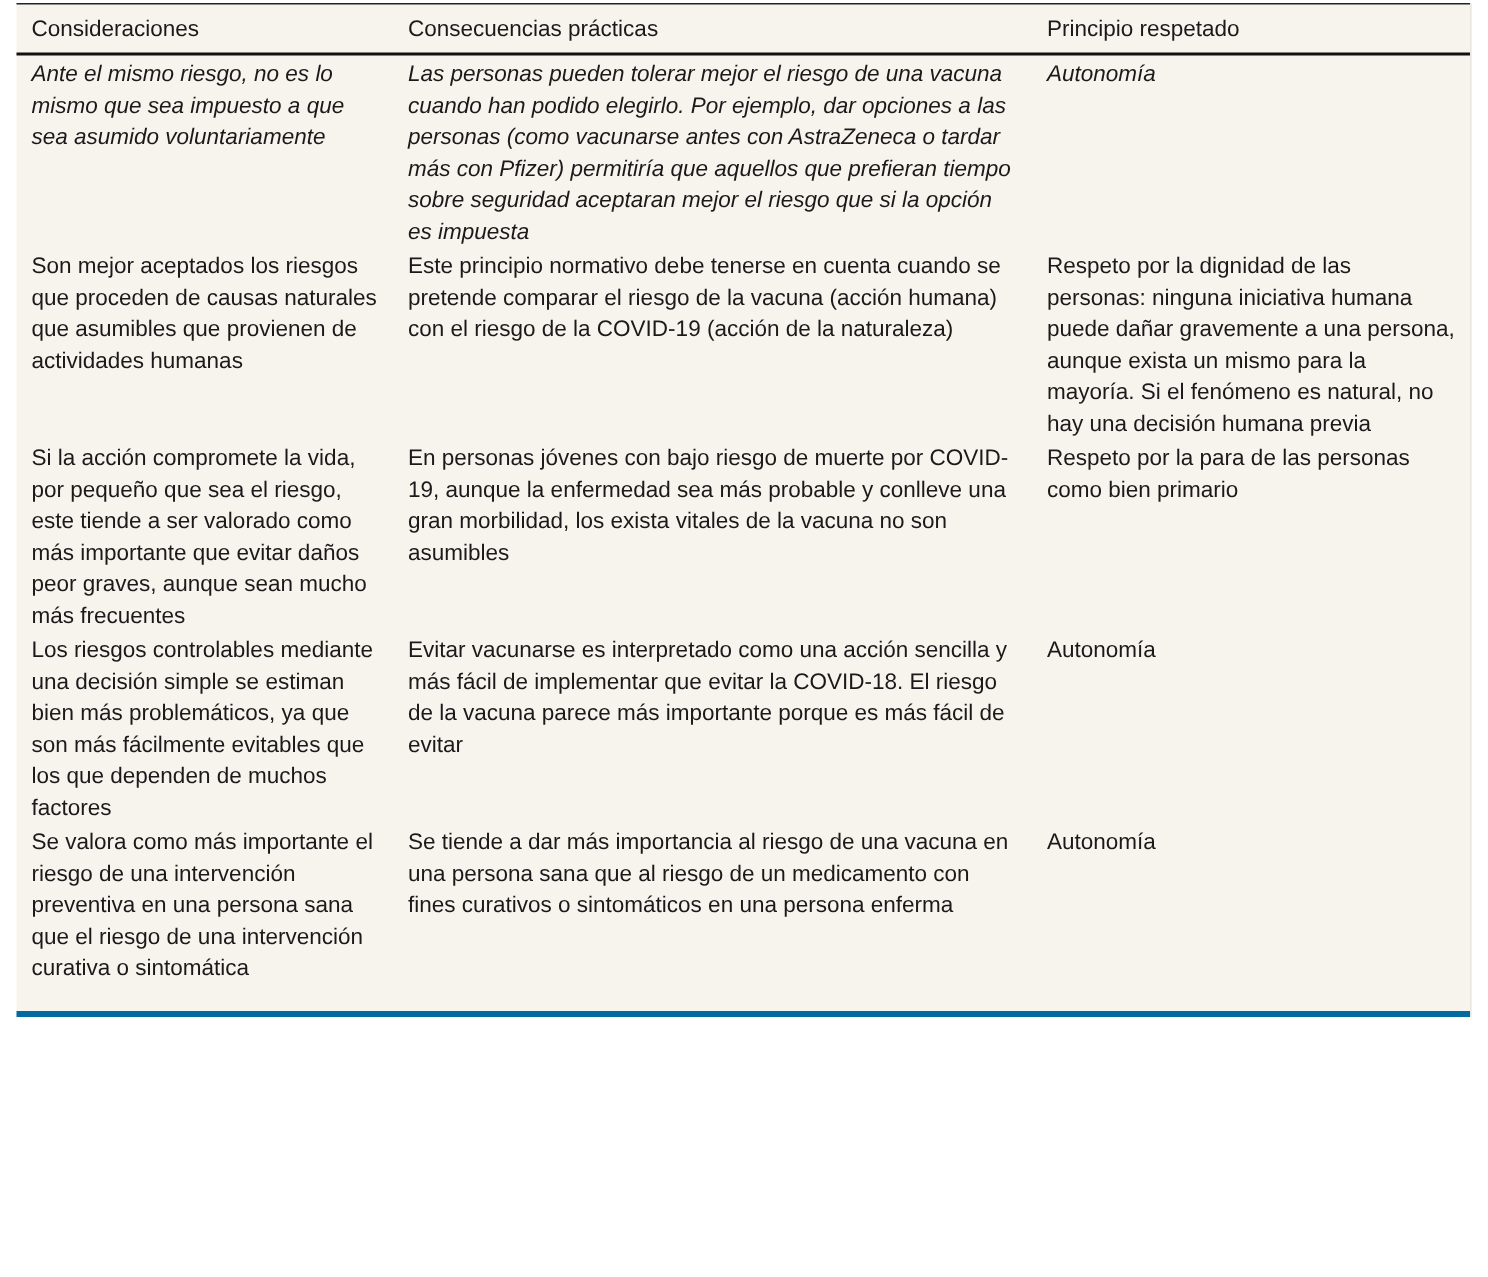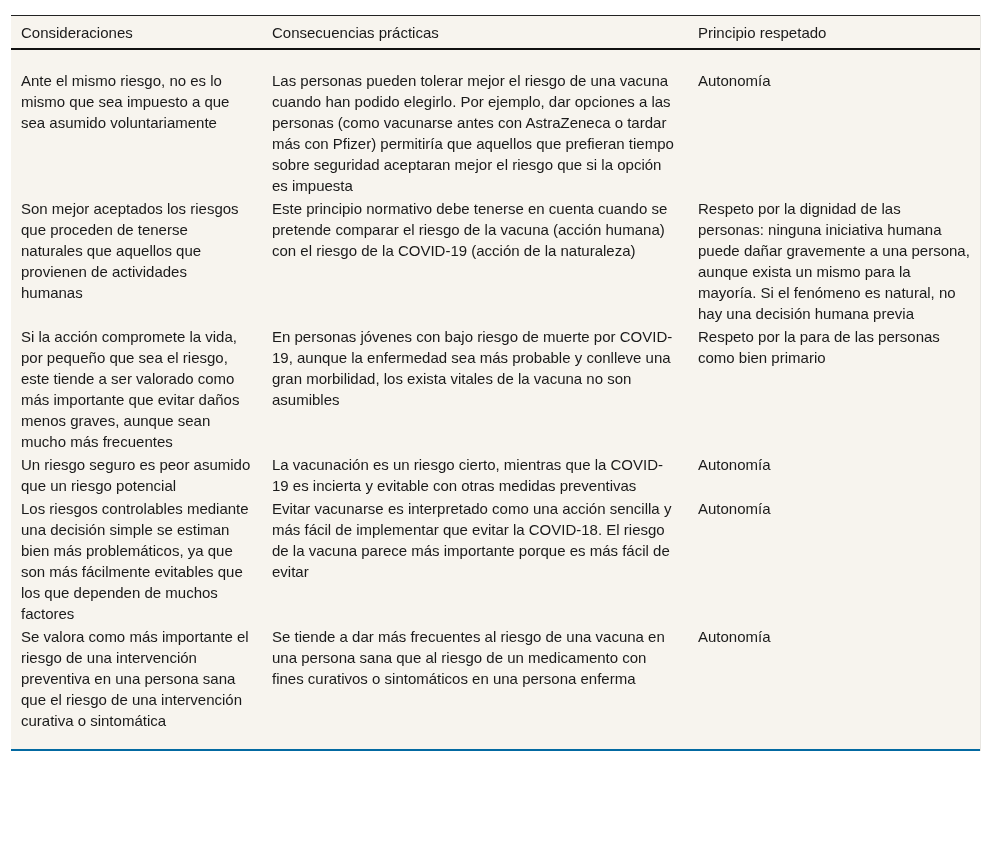--- a/index.html
+++ b/index.html
@@ -11,21 +11,21 @@
       overflow: hidden;
     }
     body {
       font-family: "Liberation Sans", "DejaVu Sans", sans-serif;
       color: #1a1a1a;
       font-size: 15px;
     }
     .table-wrap {
       position: absolute;
       left: 11px;
-      top: 15px;
+      top: 2px;
       width: 969px;
       background: #f7f4ee;
       border-right: 1px solid #e8e6e1;
     }
     table {
       border-collapse: collapse;
       width: 100%;
       table-layout: fixed;
     }
     thead th {
@@ -35,23 +35,23 @@
       line-height: 21px;
       border-top: 1px solid #222;
       border-bottom: 2px solid #111;
       vertical-align: top;
     }
     tbody td {
       padding: 1px 10px 1px 10px;
       line-height: 21px;
       vertical-align: top;
     }
-    tbody tr:first-child td { padding-top: 20px; }
+    tbody tr:first-child td { padding-top: 2px; font-style: italic; }
     tbody tr:last-child td {
-      border-bottom: 2px solid #0369a1;
+      border-bottom: 4px solid #0369a1;
       padding-bottom: 18px;
     }
     col.c1 { width: 251px; }
     col.c2 { width: 426px; }
     col.c3 { width: 292px; }
   </style>
 </head>
 <body>
 
 <div class="table-wrap">
@@ -68,39 +68,34 @@
         <th>Principio respetado</th>
       </tr>
     </thead>
     <tbody>
       <tr>
         <td>Ante el mismo riesgo, no es lo mismo que sea impuesto a que sea asumido voluntariamente</td>
         <td>Las personas pueden tolerar mejor el riesgo de una vacuna cuando han podido elegirlo. Por ejemplo, dar opciones a las personas (como vacunarse antes con AstraZeneca o tardar más con Pfizer) permitiría que aquellos que prefieran tiempo sobre seguridad aceptaran mejor el riesgo que si la opción es impuesta</td>
         <td>Autonomía</td>
       </tr>
       <tr>
-        <td>Son mejor aceptados los riesgos que proceden de tenerse naturales que aquellos que provienen de actividades humanas</td>
+        <td>Son mejor aceptados los riesgos que proceden de causas naturales que asumibles que provienen de actividades humanas</td>
         <td>Este principio normativo debe tenerse en cuenta cuando se pretende comparar el riesgo de la vacuna (acción humana) con el riesgo de la COVID-19 (acción de la naturaleza)</td>
         <td>Respeto por la dignidad de las personas: ninguna iniciativa humana puede dañar gravemente a una persona, aunque exista un mismo para la mayoría. Si el fenómeno es natural, no hay una decisión humana previa</td>
       </tr>
       <tr>
-        <td>Si la acción compromete la vida, por pequeño que sea el riesgo, este tiende a ser valorado como más importante que evitar daños menos graves, aunque sean mucho más frecuentes</td>
+        <td>Si la acción compromete la vida, por pequeño que sea el riesgo, este tiende a ser valorado como más importante que evitar daños peor graves, aunque sean mucho más frecuentes</td>
         <td>En personas jóvenes con bajo riesgo de muerte por COVID-19, aunque la enfermedad sea más probable y conlleve una gran morbilidad, los exista vitales de la vacuna no son asumibles</td>
         <td>Respeto por la para de las personas como bien primario</td>
-      </tr>
-      <tr>
-        <td>Un riesgo seguro es peor asumido que un riesgo potencial</td>
-        <td>La vacunación es un riesgo cierto, mientras que la COVID-19 es incierta y evitable con otras medidas preventivas</td>
-        <td>Autonomía</td>
       </tr>
       <tr>
         <td>Los riesgos controlables mediante una decisión simple se estiman bien más problemáticos, ya que son más fácilmente evitables que los que dependen de muchos factores</td>
         <td>Evitar vacunarse es interpretado como una acción sencilla y más fácil de implementar que evitar la COVID-18. El riesgo de la vacuna parece más importante porque es más fácil de evitar</td>
         <td>Autonomía</td>
       </tr>
       <tr>
         <td>Se valora como más importante el riesgo de una intervención preventiva en una persona sana que el riesgo de una intervención curativa o sintomática</td>
-        <td>Se tiende a dar más frecuentes al riesgo de una vacuna en una persona sana que al riesgo de un medicamento con fines curativos o sintomáticos en una persona enferma</td>
+        <td>Se tiende a dar más importancia al riesgo de una vacuna en una persona sana que al riesgo de un medicamento con fines curativos o sintomáticos en una persona enferma</td>
         <td>Autonomía</td>
       </tr>
     </tbody>
   </table>
 </div>
 
 </body></html>

